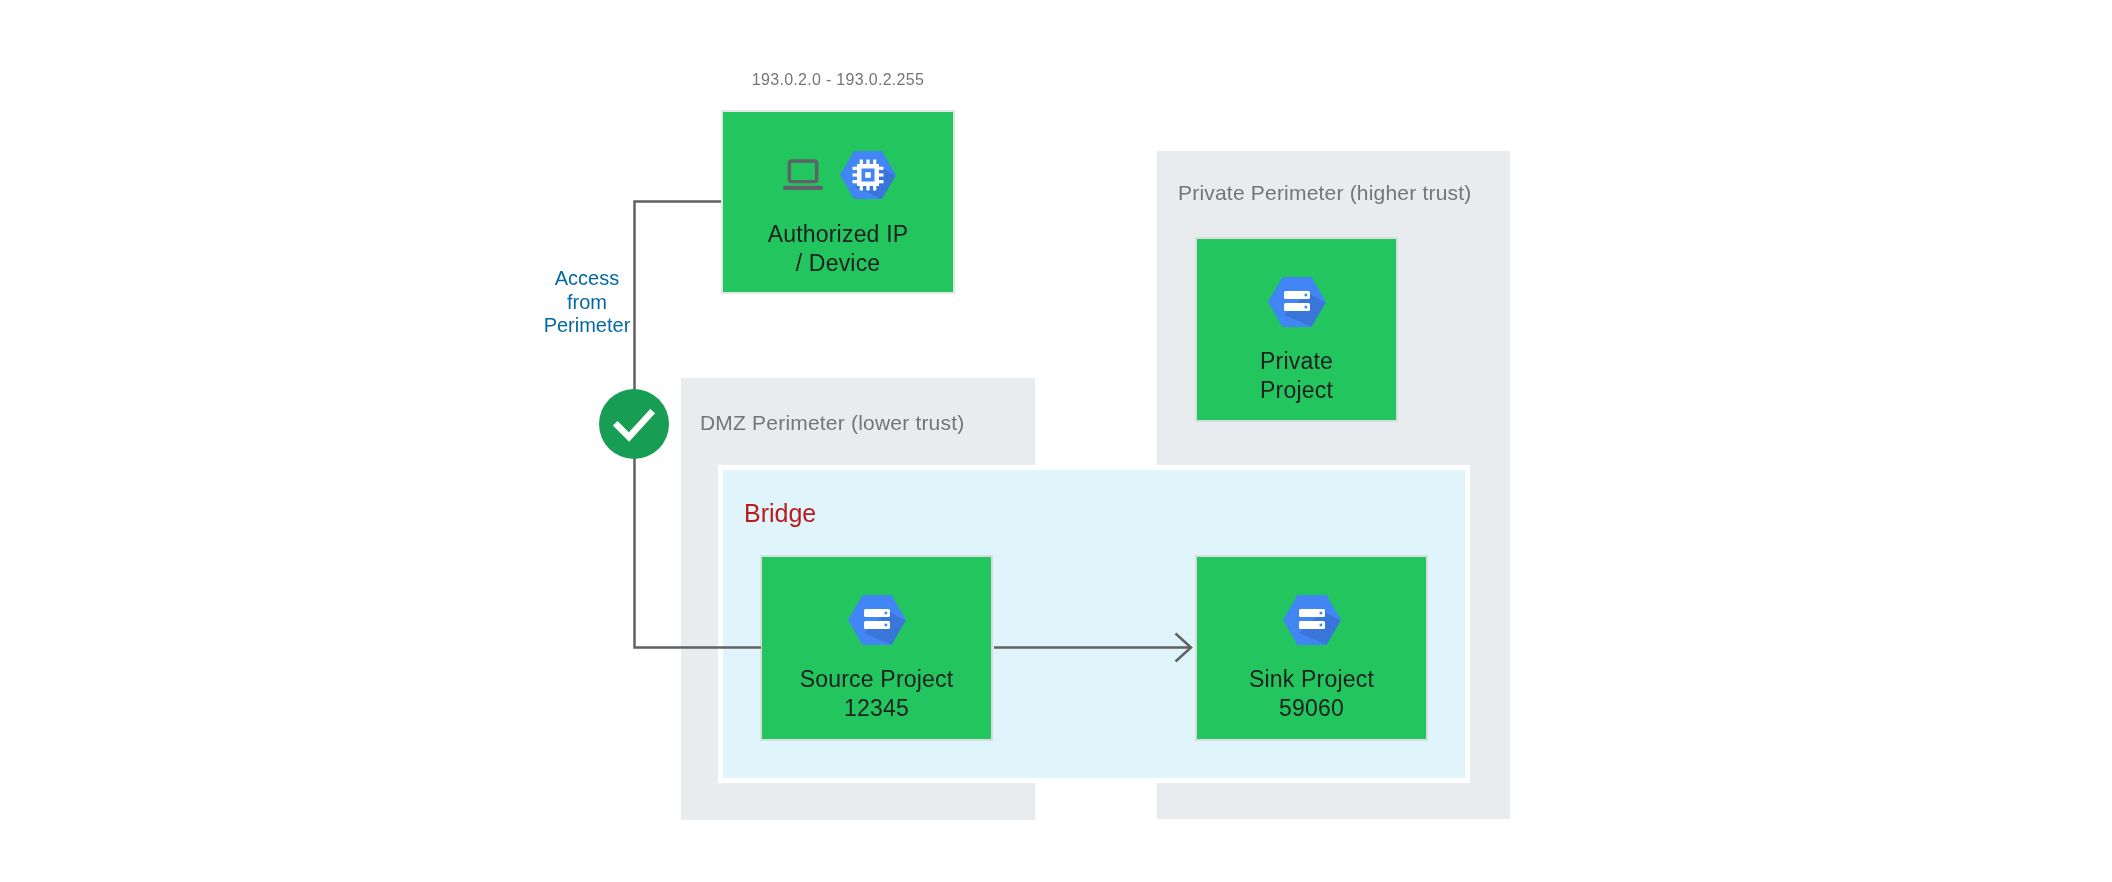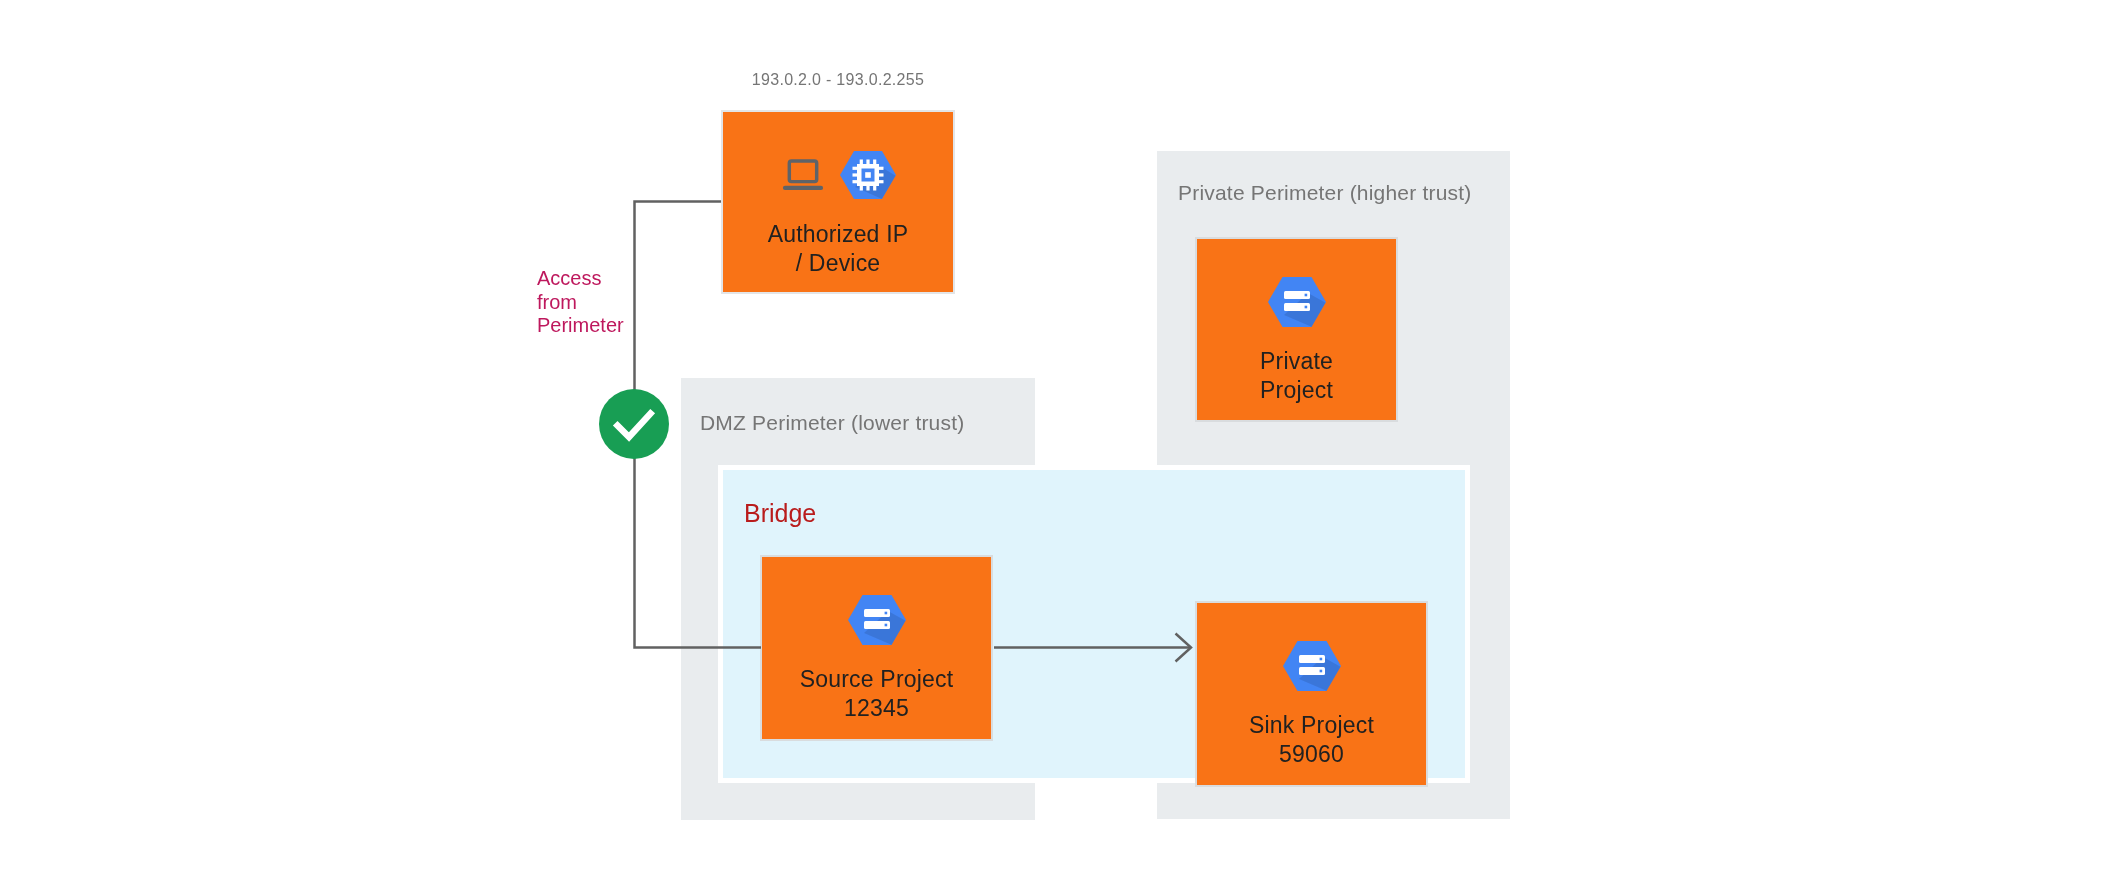--- a/index.html
+++ b/index.html
@@ -31,21 +31,21 @@
   .bridge-label {
     position: absolute;
     left: 21px; top: 29px;
     font-size: 25px;
     color: #b91c1c;
   }
 
   
   .node {
     position: absolute;
-    background: #f97316;
+    background: #22c55e;
     border: 2px solid #d9dcde;
     display: flex;
     flex-direction: column;
     align-items: center;
     z-index: 3;
   }
   .node.authorized { border-color: #e3e5e7; }
   .icon-row {
     margin-top: 38px;
     height: 50px;
@@ -69,24 +69,24 @@
     left: 721px; top: 71px; width: 234px;
     text-align: center;
     font-size: 16px;
     color: #757575;
     letter-spacing: 0.3px;
     white-space: nowrap;
   }
   .access-label {
     position: absolute;
     left: 537px; top: 267px; width: 100px;
-    text-align: left;
+    text-align: center;
     font-size: 20px;
     line-height: 23.5px;
-    color: #be185d;
+    color: #0369a1;
   }
 
   
   .connectors {
     position: absolute;
     left: 0; top: 0;
     width: 2112px; height: 882px;
     z-index: 4;
     pointer-events: none;
   }
@@ -188,21 +188,21 @@
     <svg width="58" height="50">
         <use href="#sym-project"></use>
       </svg>
   </div>
   <div class="node-title">
     <div>Source Project</div>
     <div>12345</div>
   </div>
 </div>
 
-<div class="node" style="left:1195px; top:555px; width:233px; height:186px;margin-top:46px;">
+<div class="node" style="left:1195px; top:555px; width:233px; height:186px;">
   <div class="icon-row">
     <svg width="58" height="50">
         <use href="#sym-project"></use>
       </svg>
   </div>
   <div class="node-title">
     <div>Sink Project</div>
     <div>59060</div>
   </div>
 </div>

